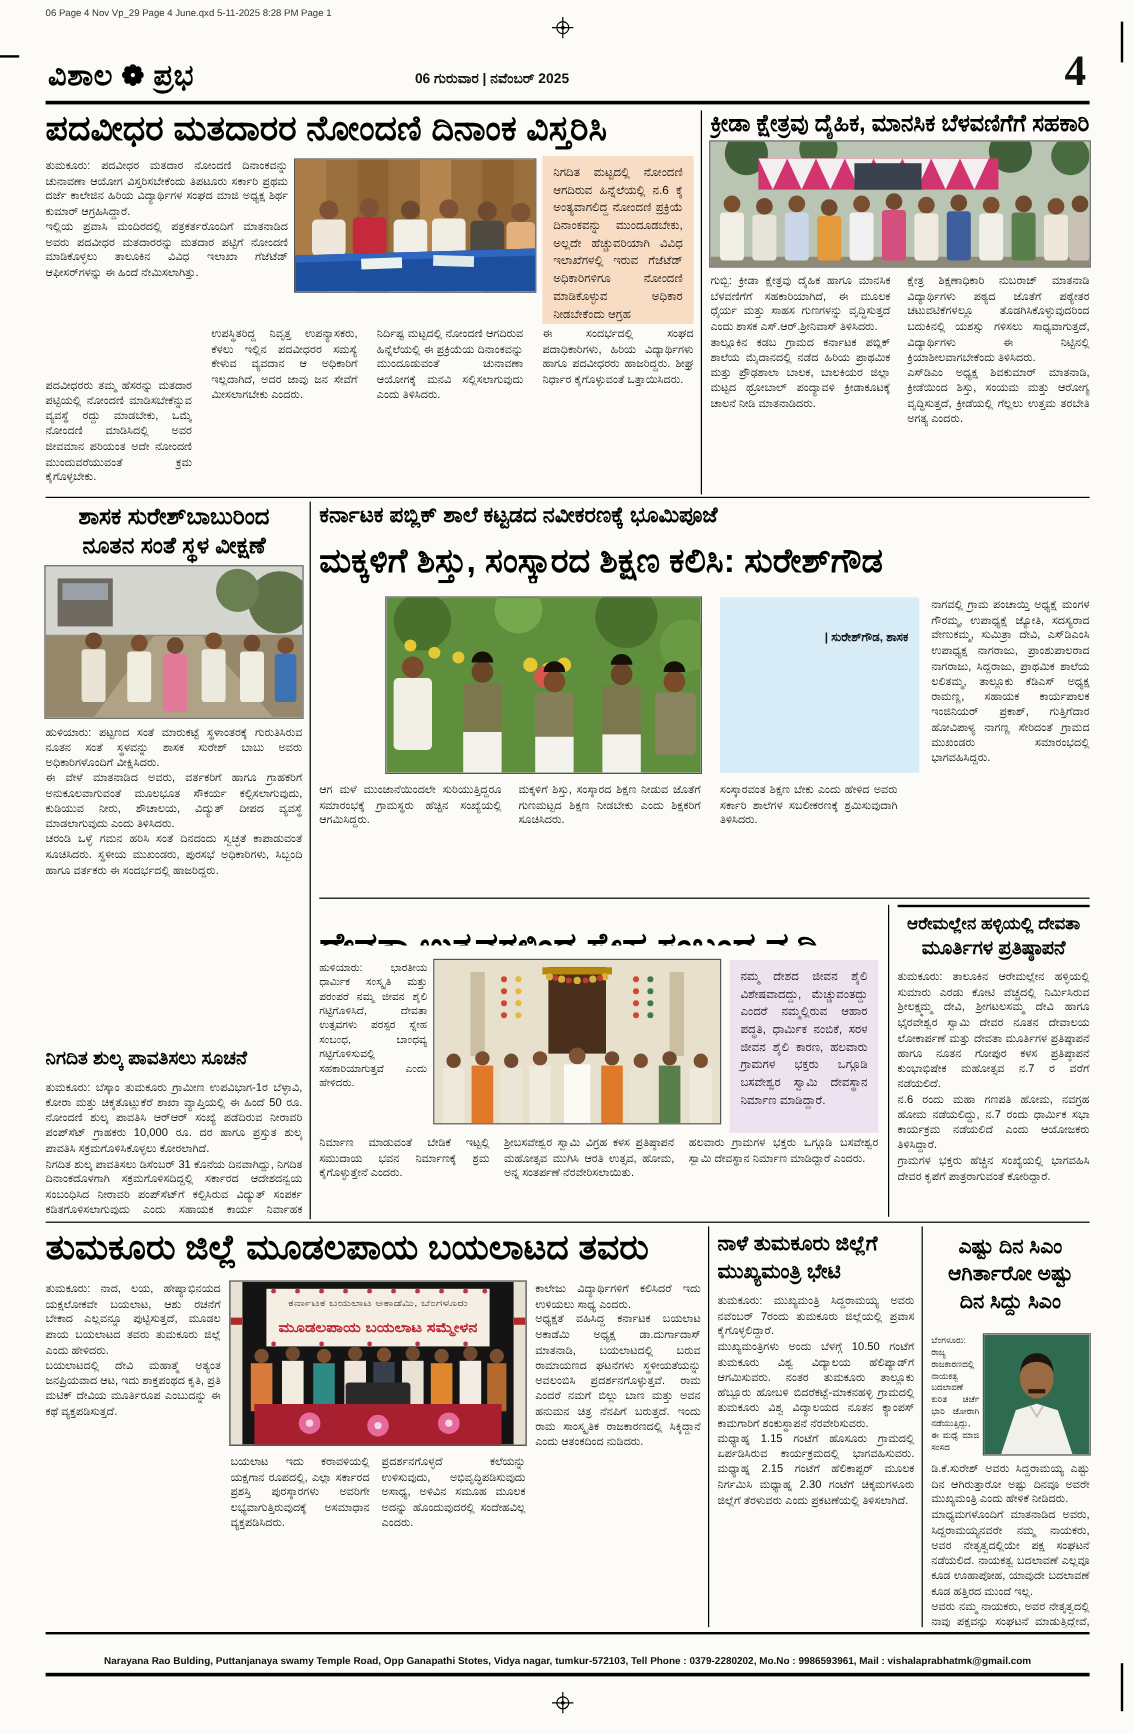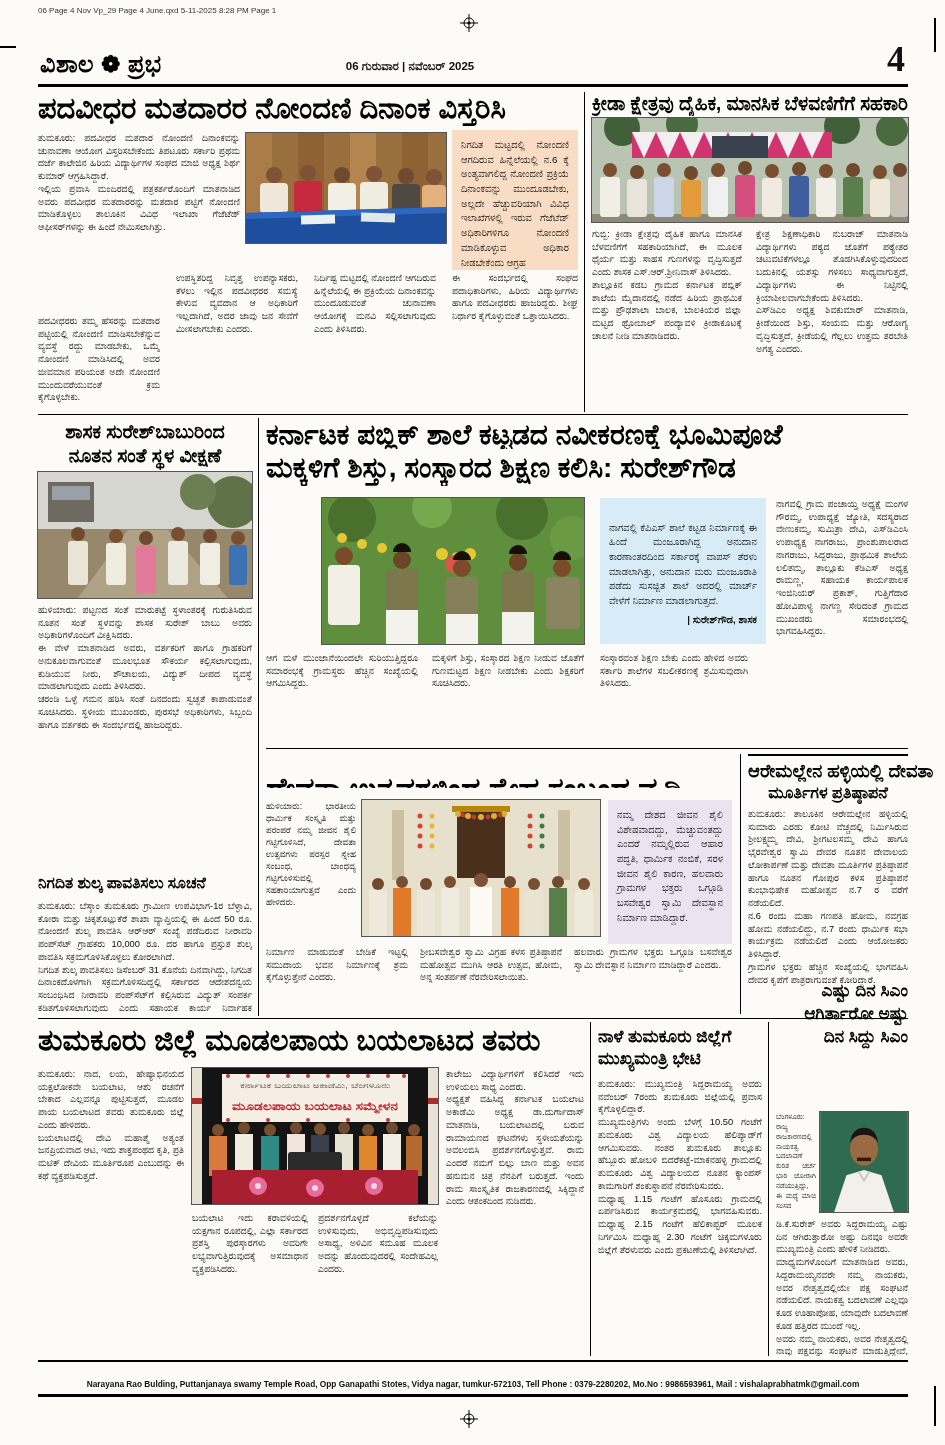--- a/index.html
+++ b/index.html
@@ -221,21 +221,21 @@
 ಚರಂಡಿ ಒಳ್ಳೆ ಗಮನ ಹರಿಸಿ ಸಂತೆ ದಿನದಂದು ಸ್ವಚ್ಛತೆ ಕಾಪಾಡುವಂತೆ ಸೂಚಿಸಿದರು. ಸ್ಥಳೀಯ ಮುಖಂಡರು, ಪುರಸಭೆ ಅಧಿಕಾರಿಗಳು, ಸಿಬ್ಬಂದಿ ಹಾಗೂ ವರ್ತಕರು ಈ ಸಂದರ್ಭದಲ್ಲಿ ಹಾಜರಿದ್ದರು.</div>
   <div class="abs" style="left:38px;top:874px;width:214px;height:22px;overflow:hidden;">
     <span class="hl fit subhl">ನಿಗದಿತ ಶುಲ್ಕ ಪಾವತಿಸಲು ಸೂಚನೆ</span>
   </div>
   <div class="abs bcol" style="left:38px;top:900px;width:214px;height:112px;">ತುಮಕೂರು: ಬೆಸ್ಕಾಂ ತುಮಕೂರು ಗ್ರಾಮೀಣ ಉಪವಿಭಾಗ-1ರ ಬೆಳ್ಳಾವಿ, ಕೋರಾ ಮತ್ತು ಚಿಕ್ಕತೊಟ್ಲುಕೆರೆ ಶಾಖಾ ವ್ಯಾಪ್ತಿಯಲ್ಲಿ ಈ ಹಿಂದೆ 50 ರೂ. ನೋಂದಣಿ ಶುಲ್ಕ ಪಾವತಿಸಿ ಆರ್‌ಆರ್ ಸಂಖ್ಯೆ ಪಡೆದಿರುವ ನೀರಾವರಿ ಪಂಪ್‌ಸೆಟ್ ಗ್ರಾಹಕರು 10,000 ರೂ. ದರ ಹಾಗೂ ಪ್ರಸ್ತುತ ಶುಲ್ಕ ಪಾವತಿಸಿ ಸಕ್ರಮಗೊಳಿಸಿಕೊಳ್ಳಲು ಕೋರಲಾಗಿದೆ.
 ನಿಗದಿತ ಶುಲ್ಕ ಪಾವತಿಸಲು ಡಿಸೆಂಬರ್ 31 ಕೊನೆಯ ದಿನವಾಗಿದ್ದು, ನಿಗದಿತ ದಿನಾಂಕದೊಳಗಾಗಿ ಸಕ್ರಮಗೊಳಿಸದಿದ್ದಲ್ಲಿ ಸರ್ಕಾರದ ಆದೇಶದನ್ವಯ ಸಂಬಂಧಿಸಿದ ನೀರಾವರಿ ಪಂಪ್‌ಸೆಟ್‌ಗೆ ಕಲ್ಪಿಸಿರುವ ವಿದ್ಯುತ್ ಸಂಪರ್ಕ ಕಡಿತಗೊಳಿಸಲಾಗುವುದು ಎಂದು ಸಹಾಯಕ ಕಾರ್ಯ ನಿರ್ವಾಹಕ ಇಂಜಿನಿಯರ್ ತಿಳಿಸಿದ್ದಾರೆ.</div>
 
   <div class="abs rule" style="left:258px;top:418px;width:1px;height:598px;"></div>
 
   <div class="abs" style="left:266px;top:419px;width:642px;height:30px;overflow:hidden;">
-    <span class="hl fit" style="font-size:28px;">ಕರ್ನಾಟಕ ಪಬ್ಲಿಕ್ ಶಾಲೆ ಕಟ್ಟಡದ ನವೀಕರಣಕ್ಕೆ ಭೂಮಿಪೂಜೆ</span>
+    <span class="hl fit" style="font-size:18px;">ಕರ್ನಾಟಕ ಪಬ್ಲಿಕ್ ಶಾಲೆ ಕಟ್ಟಡದ ನವೀಕರಣಕ್ಕೆ ಭೂಮಿಪೂಜೆ</span>
   </div>
   <div class="abs" style="left:266px;top:452px;width:642px;height:34px;overflow:hidden;">
     <span class="hl fit" style="font-size:28px;">ಮಕ್ಕಳಿಗೆ ಶಿಸ್ತು, ಸಂಸ್ಕಾರದ ಶಿಕ್ಷಣ ಕಲಿಸಿ: ಸುರೇಶ್‌ಗೌಡ</span>
   </div>
 
   <svg class="abs photo" style="left:322px;top:498px;" width="262" height="146" viewBox="0 0 262 146">
     <rect width="262" height="146" fill="#5f8f3c"></rect>
     <circle cx="30" cy="20" r="24" fill="#49702c"></circle>
       <circle cx="110" cy="10" r="20" fill="#76a84e"></circle>
     <circle cx="200" cy="16" r="26" fill="#49702c"></circle>
@@ -274,21 +274,20 @@
         </g>
       <g>
           <circle cx="240" cy="70" r="9" fill="#7a4a2a"></circle>
           <path d="M231 62a9 9 0 0 1 18 0z" fill="#161008"></path>
           <rect x="224" y="79" width="34" height="52" rx="4" fill="#8a8560"></rect>
         </g>
     </g>
   </svg>
 
   <div class="abs box blue" style="left:600px;top:498px;width:148px;height:130px;">
-    <span>ನಾಗವಲ್ಲಿ ಕೆಪಿಎಸ್ ಶಾಲೆ ಕಟ್ಟಡ ನಿರ್ಮಾಣಕ್ಕೆ ಈ ಹಿಂದೆ ಮಂಜೂರಾಗಿದ್ದ ಅನುದಾನ ಕಾರಣಾಂತರದಿಂದ ಸರ್ಕಾರಕ್ಕೆ ವಾಪಸ್ ತೆರಳು ಮಾಡಲಾಗಿತ್ತು, ಅನುದಾನ ಮರು ಮಂಜೂರಾತಿ ಪಡೆದು ಸುಸಜ್ಜಿತ ಶಾಲೆ ಅದರಲ್ಲಿ ಮಾರ್ಚ್ ವೇಳೆಗೆ ನಿರ್ಮಾಣ ಮಾಡಲಾಗುತ್ತದೆ.</span>
     <span class="credit">| ಸುರೇಶ್‌ಗೌಡ, ಶಾಸಕ</span>
   </div>
 
   <div class="abs bcol" style="left:776px;top:498px;width:132px;height:246px;">ನಾಗವಲ್ಲಿ ಗ್ರಾಮ ಪಂಚಾಯ್ತಿ ಅಧ್ಯಕ್ಷೆ ಮಂಗಳ ಗೌರಮ್ಮ, ಉಪಾಧ್ಯಕ್ಷೆ ಜ್ಯೋತಿ, ಸದಸ್ಯರಾದ ವೇಣುಕಮ್ಮ, ಸುಮಿತ್ರಾ ದೇವಿ, ಎಸ್‌ಡಿಎಂಸಿ ಉಪಾಧ್ಯಕ್ಷ ನಾಗರಾಜು, ಪ್ರಾಂಶುಪಾಲರಾದ ನಾಗರಾಜು, ಸಿದ್ದರಾಜು, ಪ್ರಾಥಮಿಕ ಶಾಲೆಯ ಲಲಿತಮ್ಮ, ತಾಲ್ಲೂಕು ಕೆಡಿಎಸ್ ಅಧ್ಯಕ್ಷ ರಾಮಣ್ಣ, ಸಹಾಯಕ ಕಾರ್ಯಪಾಲಕ ಇಂಜಿನಿಯರ್ ಪ್ರಕಾಶ್, ಗುತ್ತಿಗೆದಾರ ಹೋವಿಪಾಳ್ಯ ನಾಗಣ್ಣ ಸೇರಿದಂತೆ ಗ್ರಾಮದ ಮುಖಂಡರು ಸಮಾರಂಭದಲ್ಲಿ ಭಾಗವಹಿಸಿದ್ದರು.</div>
 
   <div class="abs bcol" style="left:266px;top:652px;width:152px;height:90px;">ಆಗ ಮಳೆ ಮುಂಜಾನೆಯಿಂದಲೇ ಸುರಿಯುತ್ತಿದ್ದರೂ ಸಮಾರಂಭಕ್ಕೆ ಗ್ರಾಮಸ್ಥರು ಹೆಚ್ಚಿನ ಸಂಖ್ಯೆಯಲ್ಲಿ ಆಗಮಿಸಿದ್ದರು.</div>
   <div class="abs bcol" style="left:432px;top:652px;width:152px;height:90px;">ಮಕ್ಕಳಿಗೆ ಶಿಸ್ತು, ಸಂಸ್ಕಾರದ ಶಿಕ್ಷಣ ನೀಡುವ ಜೊತೆಗೆ ಗುಣಮಟ್ಟದ ಶಿಕ್ಷಣ ನೀಡಬೇಕು ಎಂದು ಶಿಕ್ಷಕರಿಗೆ ಸೂಚಿಸಿದರು.</div>
   <div class="abs bcol" style="left:600px;top:652px;width:148px;height:90px;">ಸಂಸ್ಕಾರವಂತ ಶಿಕ್ಷಣ ಬೇಕು ಎಂದು ಹೇಳಿದ ಅವರು ಸರ್ಕಾರಿ ಶಾಲೆಗಳ ಸಬಲೀಕರಣಕ್ಕೆ ಶ್ರಮಿಸುವುದಾಗಿ ತಿಳಿಸಿದರು.</div>
 
   <div class="abs rule" style="left:266px;top:748px;width:642px;height:1px;"></div>
@@ -386,21 +385,21 @@
   <div class="abs box lav" style="left:608px;top:800px;width:106px;height:128px;">ನಮ್ಮ ದೇಶದ ಜೀವನ ಶೈಲಿ ವಿಶೇಷವಾದದ್ದು, ಮೆಚ್ಚುವಂತದ್ದು ಎಂದರೆ ನಮ್ಮಲ್ಲಿರುವ ಆಹಾರ ಪದ್ಧತಿ, ಧಾರ್ಮಿಕ ನಂಬಿಕೆ, ಸರಳ ಜೀವನ ಶೈಲಿ ಕಾರಣ, ಹಲವಾರು ಗ್ರಾಮಗಳ ಭಕ್ತರು ಒಗ್ಗೂಡಿ ಬಸವೇಶ್ವರ ಸ್ವಾಮಿ ದೇವಸ್ಥಾನ ನಿರ್ಮಾಣ ಮಾಡಿದ್ದಾರೆ.</div>
 
   <div class="abs bcol" style="left:420px;top:946px;width:142px;height:66px;">ಶ್ರೀಬಸವೇಶ್ವರ ಸ್ವಾಮಿ ವಿಗ್ರಹ ಕಳಸ ಪ್ರತಿಷ್ಠಾಪನೆ ಮಹೋತ್ಸವ ಮುಗಿಸಿ ಆರತಿ ಉತ್ಸವ, ಹೋಮ, ಅನ್ನ ಸಂತರ್ಪಣೆ ನೆರವೇರಿಸಲಾಯಿತು.</div>
   <div class="abs bcol" style="left:266px;top:946px;width:142px;height:66px;">ನಿರ್ಮಾಣ ಮಾಡುವಂತೆ ಬೇಡಿಕೆ ಇಟ್ಟಲ್ಲಿ ಸಮುದಾಯ ಭವನ ನಿರ್ಮಾಣಕ್ಕೆ ಶ್ರಮ ಕೈಗೊಳ್ಳುತ್ತೇನೆ ಎಂದರು.</div>
   <div class="abs bcol" style="left:574px;top:946px;width:158px;height:66px;">ಹಲವಾರು ಗ್ರಾಮಗಳ ಭಕ್ತರು ಒಗ್ಗೂಡಿ ಬಸವೇಶ್ವರ ಸ್ವಾಮಿ ದೇವಸ್ಥಾನ ನಿರ್ಮಾಣ ಮಾಡಿದ್ದಾರೆ ಎಂದರು.</div>
 
   <div class="abs rule" style="left:740px;top:754px;width:1px;height:260px;"></div>
 
   <div class="abs rule" style="left:748px;top:754px;width:160px;height:1.5px;"></div>
   <div class="abs" style="left:748px;top:760px;width:160px;text-align:center;line-height:1.3;">
-    <span class="hl fit fit-c" style="font-size:18px;">ಆರೇಮಲ್ಲೇನ ಹಳ್ಳಿಯಲ್ಲಿ ದೇವತಾ</span><br>
+    <span class="hl fit fit-c" style="font-size:14px;">ಆರೇಮಲ್ಲೇನ ಹಳ್ಳಿಯಲ್ಲಿ ದೇವತಾ</span><br>
     <span class="hl fit fit-c" style="font-size:16px;">ಮೂರ್ತಿಗಳ ಪ್ರತಿಷ್ಠಾಪನೆ</span>
   </div>
   <div class="abs bcol" style="left:748px;top:808px;width:160px;height:206px;">ತುಮಕೂರು: ತಾಲೂಕಿನ ಆರೇಮಲ್ಲೇನ ಹಳ್ಳಿಯಲ್ಲಿ ಸುಮಾರು ಎರಡು ಕೋಟಿ ವೆಚ್ಚದಲ್ಲಿ ನಿರ್ಮಿಸಿರುವ ಶ್ರೀಲಕ್ಷ್ಮಮ್ಮ ದೇವಿ, ಶ್ರೀಗಟಲಸಮ್ಮ ದೇವಿ ಹಾಗೂ ಭೈರವೇಶ್ವರ ಸ್ವಾಮಿ ದೇವರ ನೂತನ ದೇವಾಲಯ ಲೋಕಾರ್ಪಣೆ ಮತ್ತು ದೇವತಾ ಮೂರ್ತಿಗಳ ಪ್ರತಿಷ್ಠಾಪನೆ ಹಾಗೂ ನೂತನ ಗೋಪುರ ಕಳಸ ಪ್ರತಿಷ್ಠಾಪನೆ ಕುಂಭಾಭಿಷೇಕ ಮಹೋತ್ಸವ ನ.7 ರ ವರೆಗೆ ನಡೆಯಲಿದೆ.
 ನ.6 ರಂದು ಮಹಾ ಗಣಪತಿ ಹೋಮ, ನವಗ್ರಹ ಹೋಮ ನಡೆಯಲಿದ್ದು, ನ.7 ರಂದು ಧಾರ್ಮಿಕ ಸಭಾ ಕಾರ್ಯಕ್ರಮ ನಡೆಯಲಿದೆ ಎಂದು ಆಯೋಜಕರು ತಿಳಿಸಿದ್ದಾರೆ.
 ಗ್ರಾಮಗಳ ಭಕ್ತರು ಹೆಚ್ಚಿನ ಸಂಖ್ಯೆಯಲ್ಲಿ ಭಾಗವಹಿಸಿ ದೇವರ ಕೃಪೆಗೆ ಪಾತ್ರರಾಗುವಂತೆ ಕೋರಿದ್ದಾರೆ.</div>
 
   <div class="abs rule" style="left:38px;top:1018px;width:870px;height:1px;"></div>
 
   <div class="abs" style="left:38px;top:1024px;width:546px;height:36px;overflow:hidden;">
     <span class="hl fit" style="font-size:29px;">ತುಮಕೂರು ಜಿಲ್ಲೆ ಮೂಡಲಪಾಯ ಬಯಲಾಟದ ತವರು</span>
@@ -496,21 +495,21 @@
   <div class="abs" style="left:598px;top:1026px;width:164px;text-align:left;line-height:1.3;">
     <span class="hl fit" style="font-size:17px;">ನಾಳೆ ತುಮಕೂರು ಜಿಲ್ಲೆಗೆ</span><br>
     <span class="hl fit" style="font-size:17px;">ಮುಖ್ಯಮಂತ್ರಿ ಭೇಟಿ</span>
   </div>
   <div class="abs bcol" style="left:598px;top:1078px;width:164px;height:278px;">ತುಮಕೂರು: ಮುಖ್ಯಮಂತ್ರಿ ಸಿದ್ದರಾಮಯ್ಯ ಅವರು ನವೆಂಬರ್ 7ರಂದು ತುಮಕೂರು ಜಿಲ್ಲೆಯಲ್ಲಿ ಪ್ರವಾಸ ಕೈಗೊಳ್ಳಲಿದ್ದಾರೆ.
 ಮುಖ್ಯಮಂತ್ರಿಗಳು ಅಂದು ಬೆಳಗ್ಗೆ 10.50 ಗಂಟೆಗೆ ತುಮಕೂರು ವಿಶ್ವ ವಿದ್ಯಾಲಯ ಹೆಲಿಪ್ಯಾಡ್‌ಗೆ ಆಗಮಿಸುವರು. ನಂತರ ತುಮಕೂರು ತಾಲ್ಲೂಕು ಹೆಬ್ಬೂರು ಹೋಬಳಿ ಬಿದರೆಕಟ್ಟೆ-ಮಾಕನಹಳ್ಳಿ ಗ್ರಾಮದಲ್ಲಿ ತುಮಕೂರು ವಿಶ್ವ ವಿದ್ಯಾಲಯದ ನೂತನ ಕ್ಯಾಂಪಸ್ ಕಾಮಗಾರಿಗೆ ಶಂಕುಸ್ಥಾಪನೆ ನೆರವೇರಿಸುವರು.
 ಮಧ್ಯಾಹ್ನ 1.15 ಗಂಟೆಗೆ ಹೊಸೂರು ಗ್ರಾಮದಲ್ಲಿ ಏರ್ಪಡಿಸಿರುವ ಕಾರ್ಯಕ್ರಮದಲ್ಲಿ ಭಾಗವಹಿಸುವರು. ಮಧ್ಯಾಹ್ನ 2.15 ಗಂಟೆಗೆ ಹೆಲಿಕಾಪ್ಟರ್ ಮೂಲಕ ನಿರ್ಗಮಿಸಿ ಮಧ್ಯಾಹ್ನ 2.30 ಗಂಟೆಗೆ ಚಿಕ್ಕಮಗಳೂರು ಜಿಲ್ಲೆಗೆ ತೆರಳುವರು ಎಂದು ಪ್ರಕಟಣೆಯಲ್ಲಿ ತಿಳಿಸಲಾಗಿದೆ.</div>
 
   <div class="abs rule" style="left:768px;top:1022px;width:1px;height:334px;"></div>
 
-  <div class="abs" style="left:776px;top:980px;width:132px;text-align:right;line-height:1.35;">
+  <div class="abs" style="left:776px;top:1028px;width:132px;text-align:center;line-height:1.35;">
     <span class="hl fit fit-c" style="font-size:17px;">ಎಷ್ಟು ದಿನ ಸಿಎಂ</span><br>
     <span class="hl fit fit-c" style="font-size:17px;">ಆಗಿರ್ತಾರೋ ಅಷ್ಟು</span><br>
     <span class="hl fit fit-c" style="font-size:17px;">ದಿನ ಸಿದ್ದು ಸಿಎಂ</span>
   </div>
   <div class="abs bcol" style="left:776px;top:1112px;width:40px;height:102px;font-size:7.2px;">ಬೆಂಗಳೂರು: ರಾಜ್ಯ ರಾಜಕಾರಣದಲ್ಲಿ ನಾಯಕತ್ವ ಬದಲಾವಣೆ ಕುರಿತ ಚರ್ಚೆ ಭಾರಿ ಜೋರಾಗಿ ನಡೆಯುತ್ತಿದ್ದು, ಈ ಮಧ್ಯೆ ಮಾಜಿ ಸಂಸದ</div>
   <svg class="abs photo" style="left:820px;top:1112px;" width="88" height="100" viewBox="0 0 100 114">
     <rect width="100" height="114" fill="#2f6b50"></rect>
     <ellipse cx="50" cy="42" rx="16" ry="19" fill="#9a6a42"></ellipse>
     <path d="M34 36 q2 -18 16 -18 q14 0 16 18 q-4 -10 -16 -10 q-12 0 -16 10z" fill="#1c1410"></path>
     <rect x="42" y="52" width="16" height="4" fill="#2a1a10"></rect>

